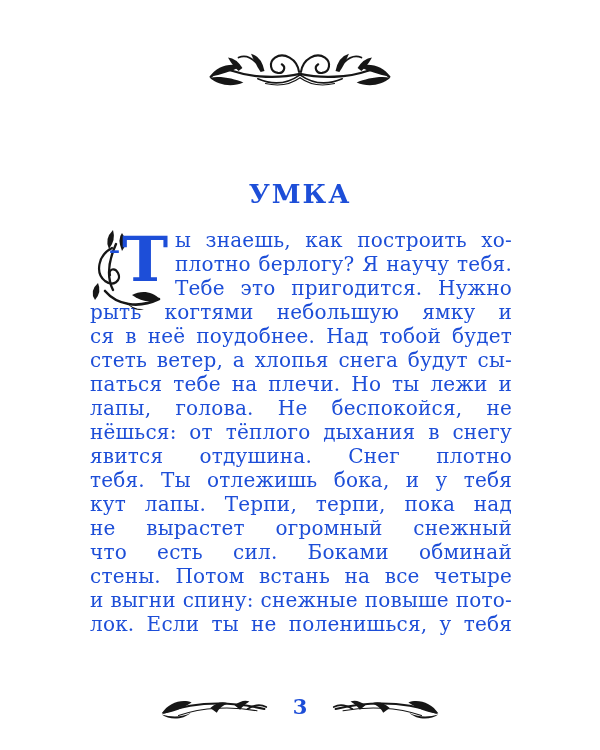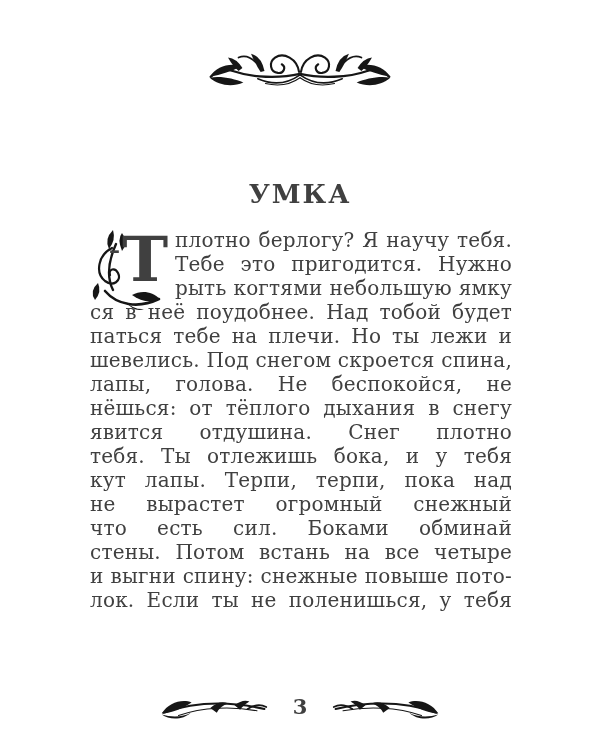--- a/index.html
+++ b/index.html
@@ -2,21 +2,21 @@
 <html lang="ru"><head>
 <meta charset="utf-8">
 <style>
   html,body{margin:0;padding:0;background:#ffffff;}
   .page{
     position:relative;
     width:600px;height:750px;
     background:#ffffff;
     overflow:hidden;
     font-family:"DejaVu Serif","Liberation Serif",serif;
-    color:#404040;
+    color:#1d4ed8;
   }
   .ornament-top{
     position:absolute;top:44px;left:50%;transform:translateX(-50%);
     width:192px;height:54px;
   }
   .page-title{
     position:absolute;top:180px;left:0;width:600px;
     text-align:center;
     font-size:26px;font-weight:bold;letter-spacing:2px;
     line-height:28px;
@@ -106,26 +106,27 @@
   <div class="page-title">УМКА</div>
 
   <div class="body-text">
     <div class="dropcap">
       <svg class="dropcap-flourish" viewBox="0 0 80 86">
         <use href="#dropcap-flourish-shape"></use>
       </svg>
       <span class="dash">–</span>
       <span class="letter">Т</span>
     </div>
+    <div class="line">ы знаешь, как построить хо-</div>
     <div class="line">плотно берлогу? Я научу тебя.</div>
     <div class="line">Тебе это пригодится. Нужно вы-</div>
     <div class="line">рыть когтями небольшую ямку и улечь-</div>
     <div class="line">ся в неё поудобнее. Над тобой будет сви-</div>
+    <div class="line">стеть ветер, а хлопья снега будут сы-</div>
     <div class="line">паться тебе на плечи. Но ты лежи и не</div>
-    <div class="line">шевелись. Под снегом скроется спина,</div>
     <div class="line">лапы, голова. Не беспокойся, не задох-</div>
     <div class="line">нёшься: от тёплого дыхания в снегу по-</div>
     <div class="line">явится отдушина. Снег плотно засыплет</div>
     <div class="line">тебя. Ты отлежишь бока, и у тебя зате-</div>
     <div class="line">кут лапы. Терпи, терпи, пока над тобой</div>
     <div class="line">не вырастет огромный снежный сугроб.</div>
     <div class="line">что есть сил. Боками обминай снежные</div>
     <div class="line">стены. Потом встань на все четыре лапы</div>
     <div class="line">и выгни спину: снежные повыше пото-</div>
     <div class="line">лок. Если ты не поленишься, у тебя бу-</div>

